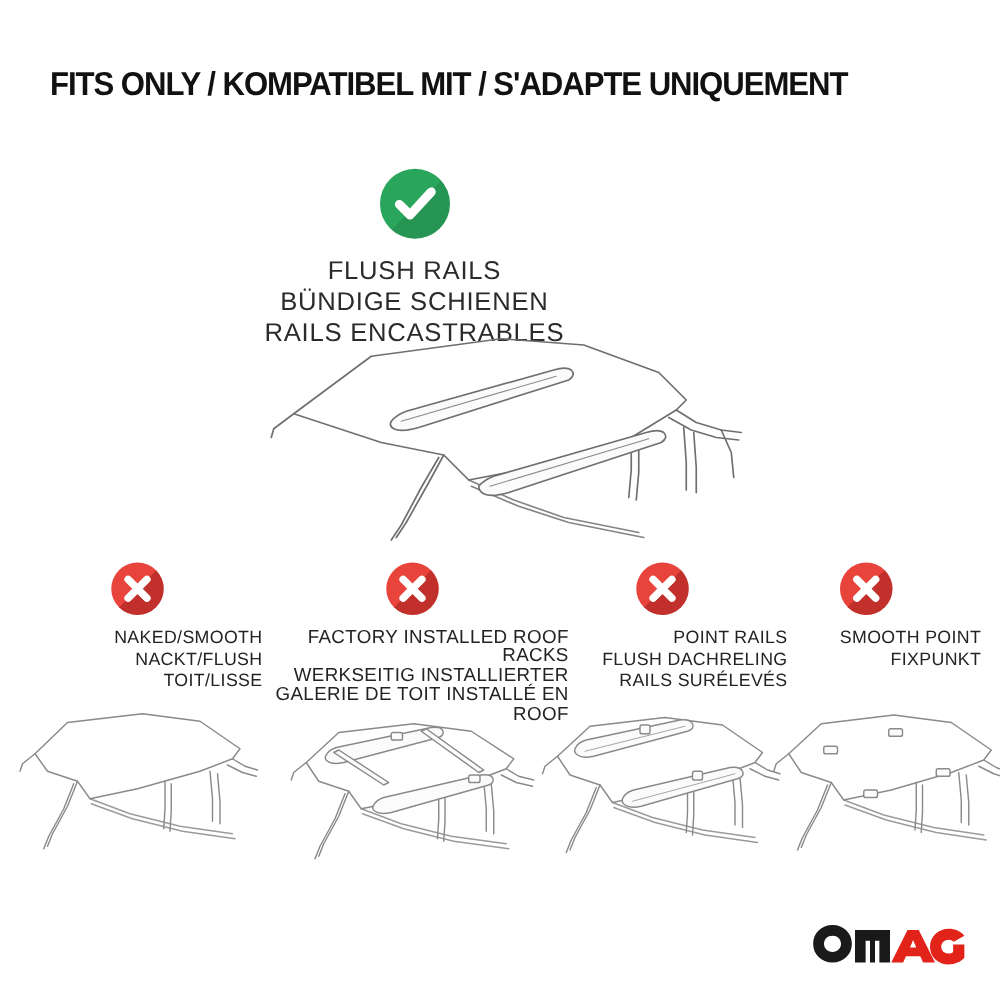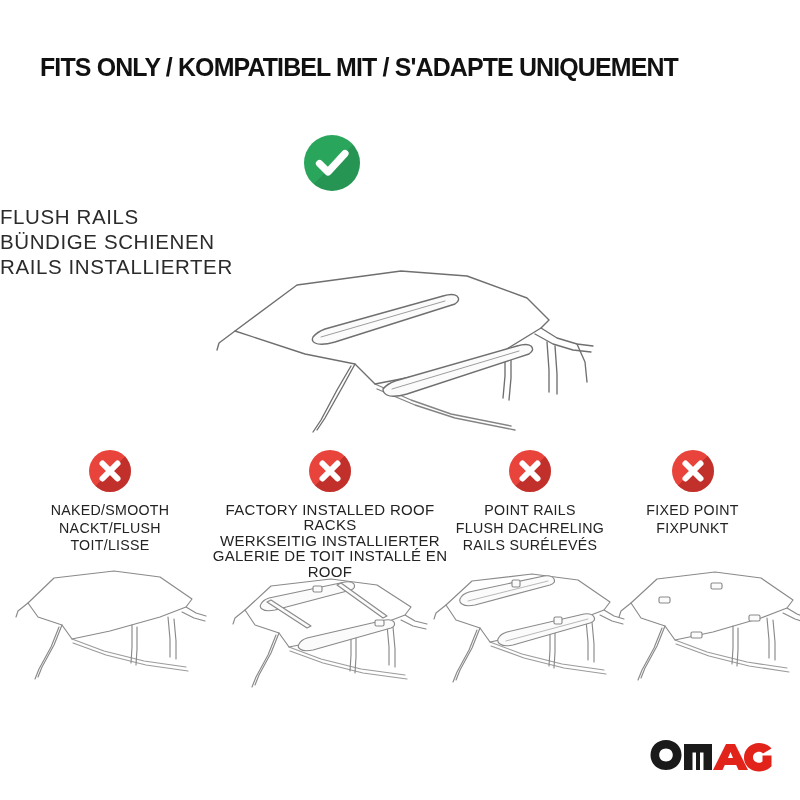--- a/index.html
+++ b/index.html
@@ -29,20 +29,21 @@
     transform: scaleX(0.94);
     transform-origin: left center;
   }
 
   
   #compatible-block {
     position: absolute;
     left: 0;
     top: 135px;
     width: 663px;
+    text-align: center;
   }
   .check-icon-wrap {
     width: 56px;
     height: 56px;
     margin: 0 auto;
     position: relative;
   }
   .check-circle {
     position: absolute;
     inset: 0;
@@ -81,21 +82,21 @@
   #incompatible-row {
     position: absolute;
     left: 0;
     top: 450px;
     width: 800px;
     height: 250px;
   }
   .incompat-col {
     position: absolute;
     top: 0;
-    text-align: center;
+    text-align: right;
   }
   .x-icon-wrap {
     width: 42px;
     height: 42px;
     margin: 0 auto;
     position: relative;
   }
   .x-circle {
     position: absolute;
     inset: 0;
@@ -152,21 +153,21 @@
         <div class="shade"></div>
       </div>
     <svg class="check-mark" viewBox="0 0 56 56">
       <path d="M15.5 28.5 L24 37 L41 18.5" stroke="#ffffff" stroke-width="7.2" fill="none" stroke-linecap="round" stroke-linejoin="round"></path>
     </svg>
   </div>
 
   <div id="compatible-labels">
     <div>FLUSH RAILS</div>
     <div>BÜNDIGE SCHIENEN</div>
-    <div>RAILS INSTALLIERTER</div>
+    <div>RAILS ENCASTRABLES</div>
   </div>
 </div>
 
 <svg id="main-illustration" viewBox="0 0 410 180">
   <g fill="none" stroke="#6f6f6f" stroke-width="1.35" stroke-linejoin="round" stroke-linecap="round">
 
     <path d="M30 73 L92 27 L196 13 L262 18 L322 40 L344 62 L336 70
              L300 92 L232 114 L170 126 L150 106 L100 96 Z"></path>
 
     <path d="M30 73 L14 85 L12 92"></path>
@@ -319,21 +320,21 @@
   <div class="incompat-col" style="left:600px; width:185px;">
     <div class="x-icon-wrap">
       <div class="x-circle">
           <div class="shade"></div>
         </div>
       <svg class="x-mark" viewBox="0 0 42 42">
         <path d="M13.5 13.5 L28.5 28.5 M28.5 13.5 L13.5 28.5" stroke="#ffffff" stroke-width="6" stroke-linecap="round"></path>
       </svg>
     </div>
     <div class="incompat-labels size-normal">
-      <div>FIXED POINT</div>
+      <div>SMOOTH POINT</div>
       <div>FIXPUNKT</div>
     </div>
   </div>
 
   <svg class="mini-illustration" viewBox="0 0 190 135" style="left:615px; top:105px; width:190px; height:135px;">
     <g fill="none" stroke="#8a8a8a" stroke-width="1.15" stroke-linejoin="round" stroke-linecap="round">
       <path d="M16 48 L42 24 L100 17 L146 23 L178 45 L172 53 L146 63 L98 77 L60 85 L50 71 L26 63 Z"></path>
       <path d="M16 48 L6 56 L4 62"></path>
       <path d="M50 71 L42 91 L30 113 L26 123"></path>
       <path d="M47 73 L39 93 L27 115 L23 125"></path>

